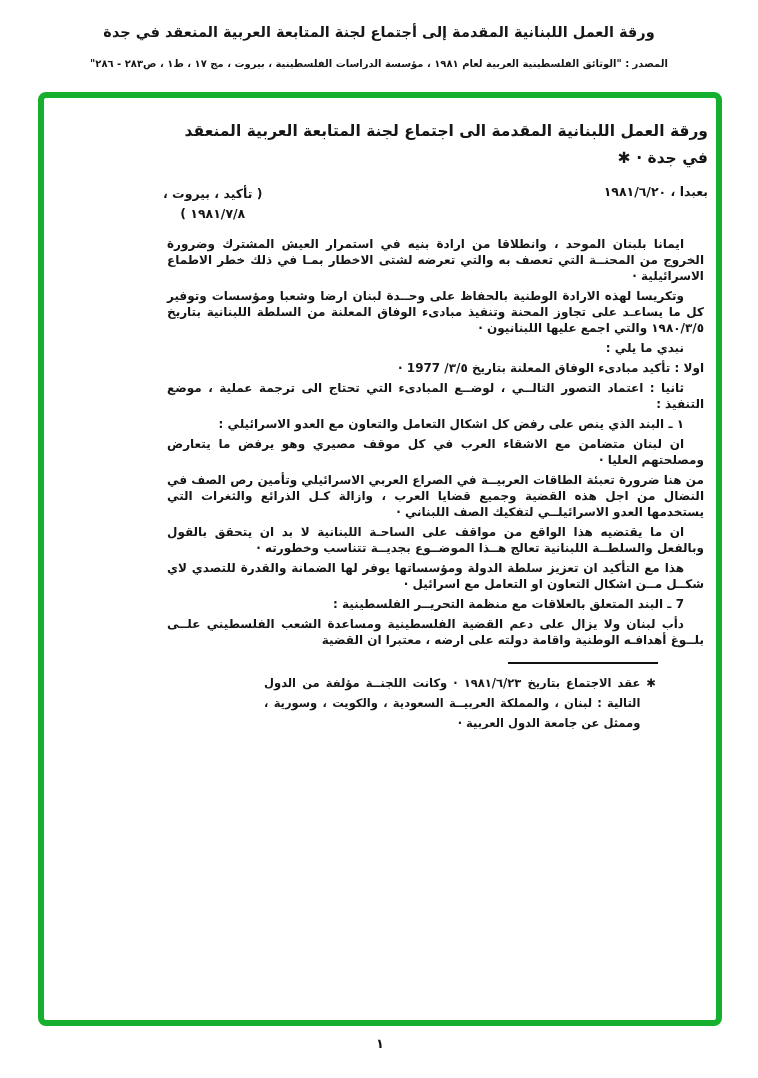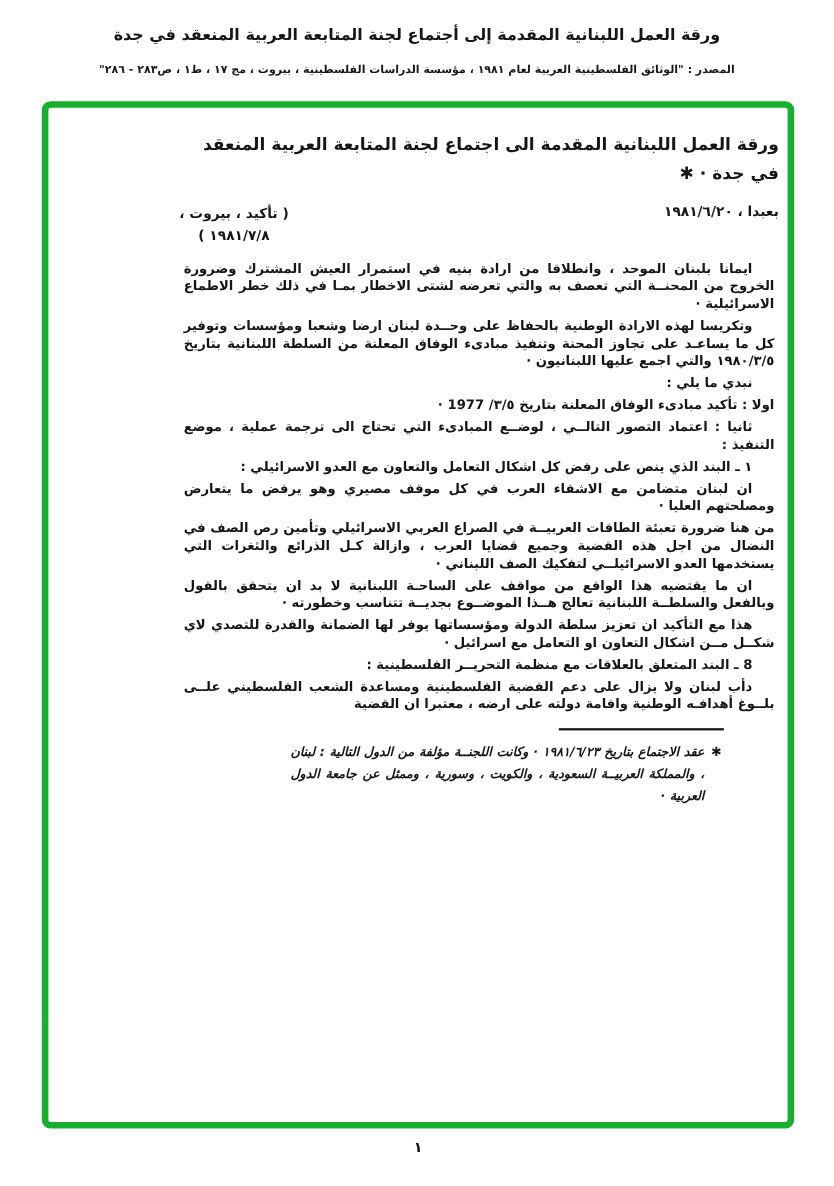--- a/index.html
+++ b/index.html
@@ -77,21 +77,21 @@
   .footnote {
     display: flex;
     gap: 6px;
     width: 392px;
     margin: 0 52px 0 auto;
     font-size: 11.5px;
     font-weight: bold;
     line-height: 20px;
   }
   .fn-star { flex: 0 0 auto; }
-  .fn-text { flex: 1 1 auto; text-align: justify; font-style: italic; }
+  .fn-text { flex: 1 1 auto; text-align: justify; }
   .page-number {
     position: absolute;
     top: 1036px;
     left: 38px;
     width: 684px;
     text-align: center;
     font-size: 13px;
     font-weight: bold;
   }
 </style>
@@ -121,21 +121,21 @@
         <p class="indent">ايمانا بلبنان الموحد ، وانطلاقا من ارادة بنيه في استمرار العيش المشترك وضرورة الخروج من المحنــة التي تعصف به والتي تعرضه لشتى الاخطار بمـا في ذلك خطر الاطماع الاسرائيلية ·</p>
         <p class="indent">وتكريسا لهذه الارادة الوطنية بالحفاظ على وحــدة لبنان ارضا وشعبا ومؤسسات وتوفير كل ما يساعـد على تجاوز المحنة وتنفيذ مبادىء الوفاق المعلنة من السلطة اللبنانية بتاريخ ١٩٨٠/٣/٥ والتي اجمع عليها اللبنانيون ·</p>
         <p class="indent">نبدي ما يلي :</p>
         <p>اولا : تأكيد مبادىء الوفاق المعلنة بتاريخ ٣/٥/ 1977 ·</p>
         <p class="indent">ثانيا : اعتماد التصور التالــي ، لوضــع المبادىء التي تحتاج الى ترجمة عملية ، موضع التنفيذ :</p>
         <p class="indent">١ ـ البند الذي ينص على رفض كل اشكال التعامل والتعاون مع العدو الاسرائيلي :</p>
         <p class="indent">ان لبنان متضامن مع الاشقاء العرب في كل موقف مصيري وهو يرفض ما يتعارض ومصلحتهم العليا ·</p>
         <p>من هنا ضرورة تعبئة الطاقات العربيــة في الصراع العربي الاسرائيلي وتأمين رص الصف في النضال من اجل هذه القضية وجميع قضايا العرب ، وازالة كـل الذرائع والثغرات التي يستخدمها العدو الاسرائيلــي لتفكيك الصف اللبناني ·</p>
         <p class="indent">ان ما يقتضيه هذا الواقع من مواقف على الساحـة اللبنانية لا بد ان يتحقق بالقول وبالفعل والسلطــة اللبنانية تعالج هــذا الموضــوع بجديــة تتناسب وخطورته ·</p>
         <p class="indent">هذا مع التأكيد ان تعزيز سلطة الدولة ومؤسساتها يوفر لها الضمانة والقدرة للتصدي لاي شكــل مــن اشكال التعاون او التعامل مع اسرائيل ·</p>
-        <p class="indent">8 ـ البند المتعلق بالعلاقات مع منظمة التحريــر الفلسطينية :</p>
+        <p class="indent">7 ـ البند المتعلق بالعلاقات مع منظمة التحريــر الفلسطينية :</p>
         <p class="indent">دأب لبنان ولا يزال على دعم القضية الفلسطينية ومساعدة الشعب الفلسطيني علــى بلــوغ أهدافـه الوطنية واقامة دولته على ارضه ، معتبرا ان القضية</p>
       </div>
 
       <div class="footnote-sep"></div>
 
       <div class="footnote">
         <span class="fn-star">✱</span>
         <div class="fn-text">عقد الاجتماع بتاريخ ١٩٨١/٦/٢٣ · وكانت اللجنــة مؤلفة من الدول التالية : لبنان ، والمملكة العربيــة السعودية ، والكويت ، وسورية ، وممثل عن جامعة الدول العربية ·</div>
       </div>
 

